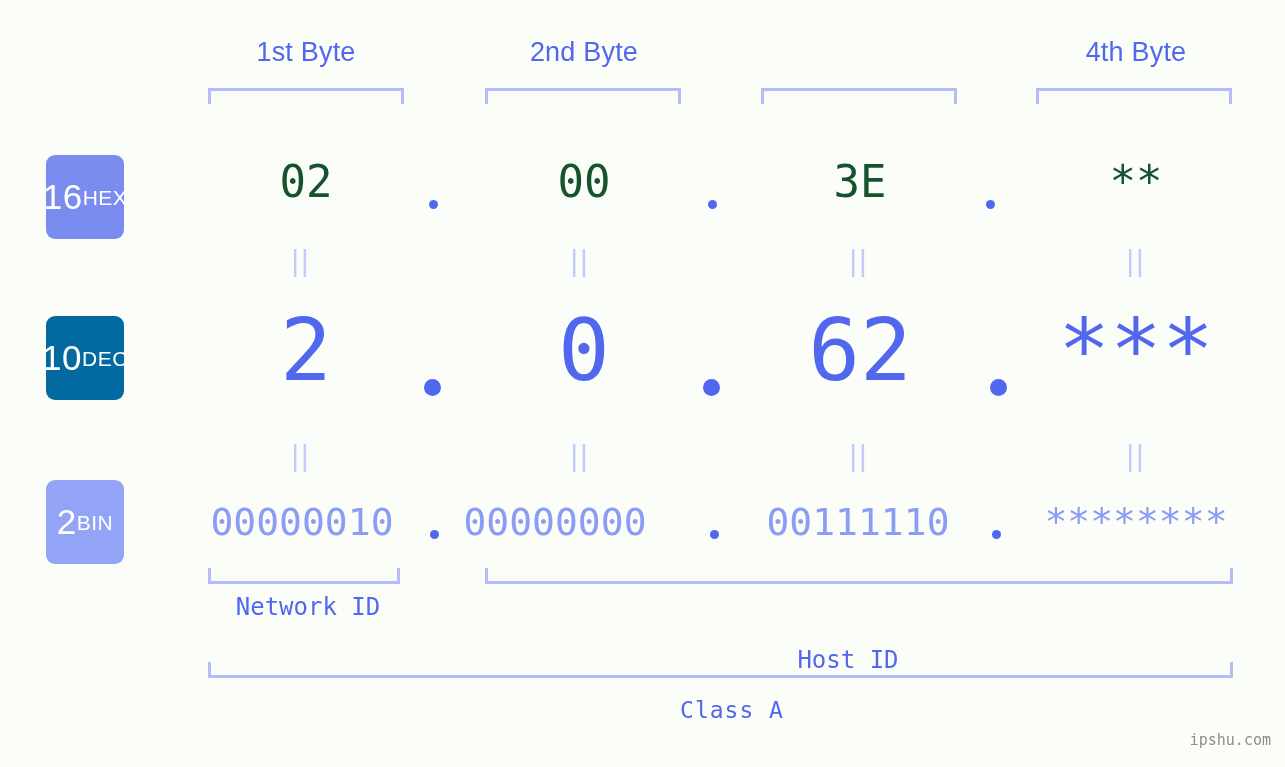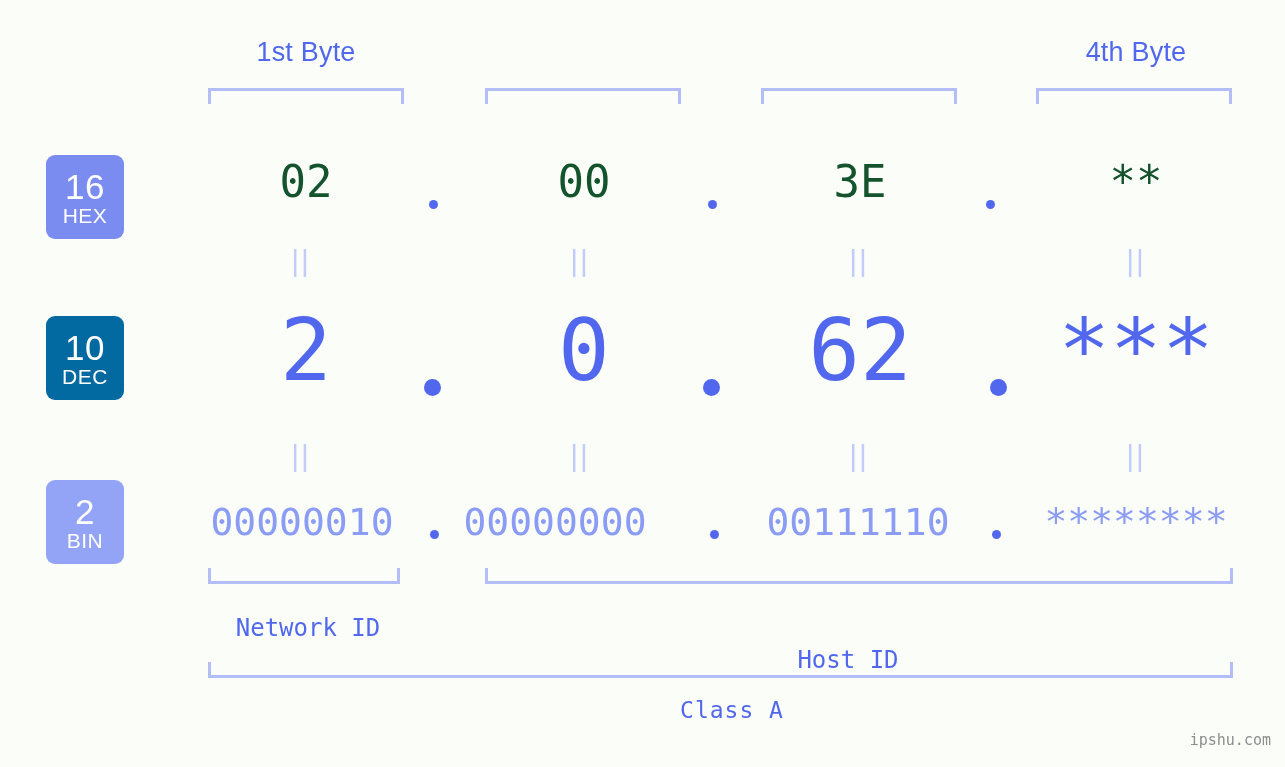--- a/index.html
+++ b/index.html
@@ -57,21 +57,20 @@
   
   .badge {
     position: absolute;
     left: 46px;
     width: 78px;
     height: 84px;
     border-radius: 9px;
     color: #ffffff;
     font-family: "Liberation Sans", sans-serif;
     display: flex;
-    flex-direction: column;
     align-items: center;
     justify-content: center;
     line-height: 1;
     user-select: none;
   }
   .badge .num {
     font-size: 35px;
     font-weight: 400;
     letter-spacing: 0.5px;
     margin-bottom: 1px;
@@ -151,20 +150,21 @@
     color: #8e8e8e;
     letter-spacing: 0px;
   }
 </style>
 </head>
 <body>
 
 <div id="stage">
 
   <div class="byte-label" style="left:186px; width:240px;">1st Byte</div>
+  <div class="byte-label" style="left:464px; width:240px;">2nd Byte</div>
   <div class="byte-label" style="left:1016px; width:240px;">4th Byte</div>
 
   <div class="bracket-top" style="left:208px; width:196px;"></div>
   <div class="bracket-top" style="left:485px; width:196px;"></div>
   <div class="bracket-top" style="left:761px; width:196px;"></div>
   <div class="bracket-top" style="left:1036px; width:196px;"></div>
 
   <div class="badge" style="top:155px; background:#7b8cf0;">
     <span class="num">16</span>
     <span class="nm">HEX</span>
@@ -219,21 +219,21 @@
     <div class="cell bin-val" style="left:1016px; width:240px;">********</div>
 
     <div class="dot dot-bin" style="left:430px; top:27px;"></div>
     <div class="dot dot-bin" style="left:710px; top:27px;"></div>
     <div class="dot dot-bin" style="left:992px; top:27px;"></div>
   </div>
 
   <div class="bracket-bot" style="left:208px; top:568px; width:192px;"></div>
   <div class="bracket-bot" style="left:485px; top:568px; width:748px;"></div>
 
-  <div class="id-label" style="left:188px; top:614px; width:240px;">Network ID</div>
+  <div class="id-label" style="left:188px; top:593px; width:240px;">Network ID</div>
   <div class="id-label" style="left:728px; top:614px; width:240px;margin-top:32px;">Host ID</div>
 
   <div class="bracket-bot" style="left:208px; top:662px; width:1025px;"></div>
   <div class="class-label" style="left:600px; top:697px; width:264px;">Class A</div>
 
   <div class="watermark">ipshu.com</div>
 
 </div>
 
 </body></html>

